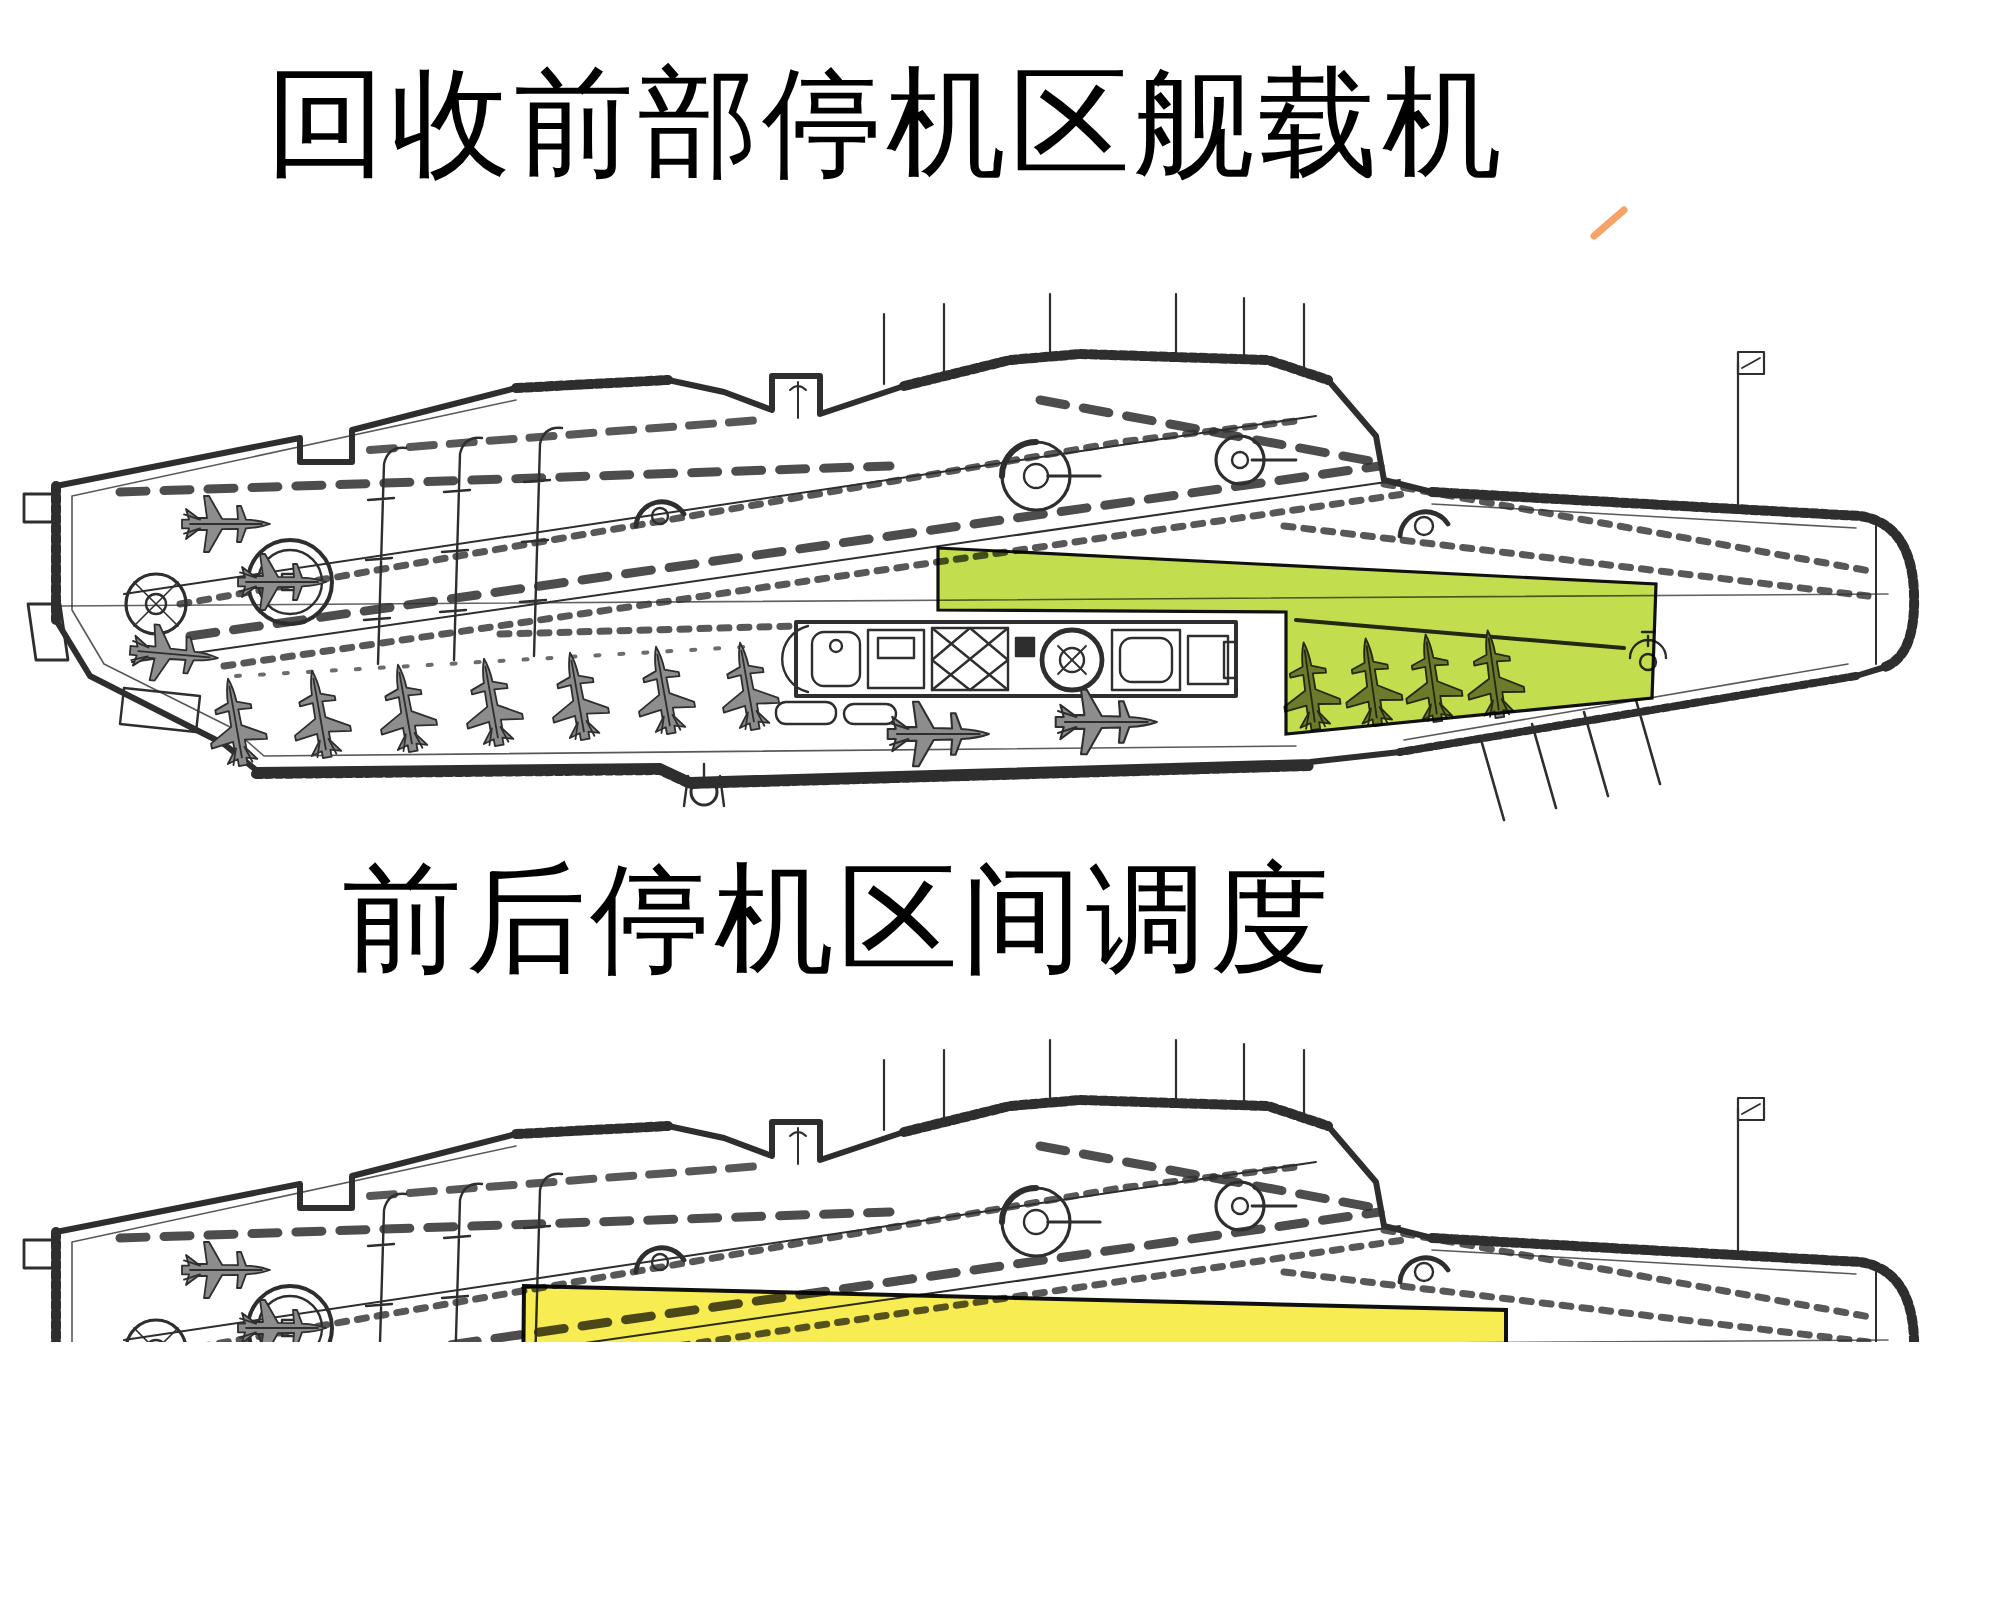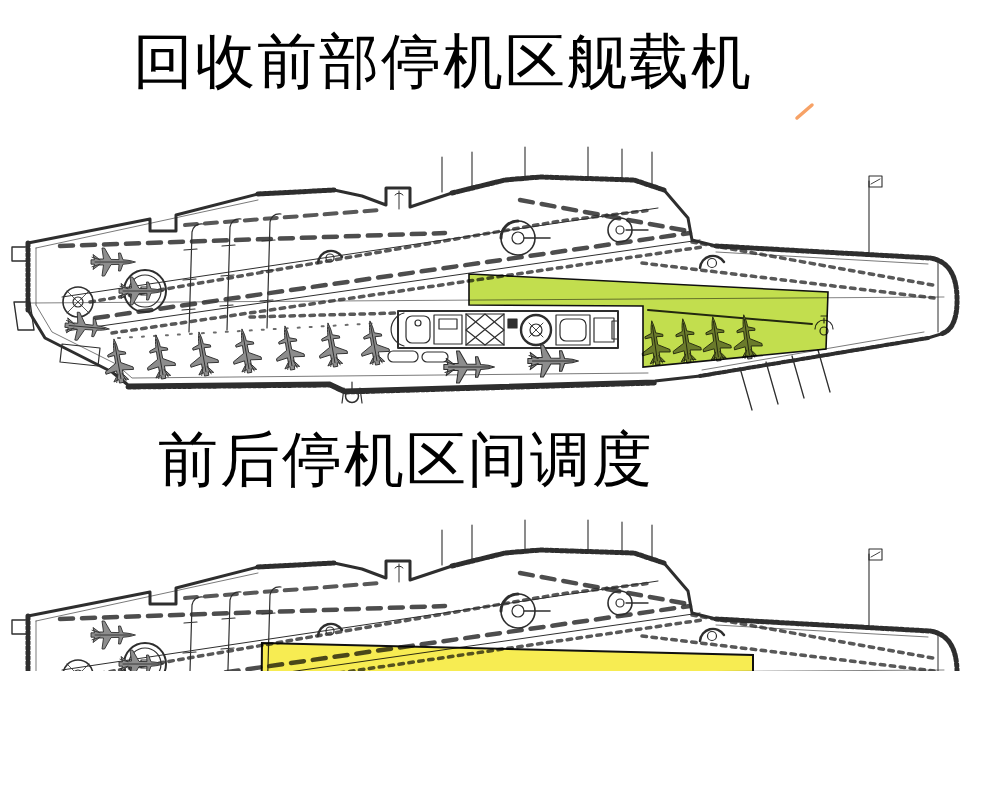--- a/index.html
+++ b/index.html
@@ -1,21 +1,21 @@
 <!DOCTYPE html>
 <html><head>
 <meta charset="utf-8">
 <style>
   html,body{margin:0;padding:0;background:#fff;}
   #stage{position:relative;width:1000px;height:671px;background:#fff;overflow:hidden;
          font-family:Liberation Serif, serif;}
   .slide-title{position:absolute;color:#000;font-size:60px;line-height:1;letter-spacing:2px;
                white-space:nowrap;font-weight:400;}
   #title-top{left:133px;top:32px;}
-  #title-bottom{left:158px;top:430px;}
+  #title-bottom{left:171px;top:430px;}
   svg{position:absolute;left:0;top:0;}
 </style>
 </head>
 <body>
 
 <div id="stage">
 
   <div class="slide-title" id="title-top">回收前部停机区舰载机</div>
 
   <div class="slide-title" id="title-bottom">前后停机区间调度</div>

